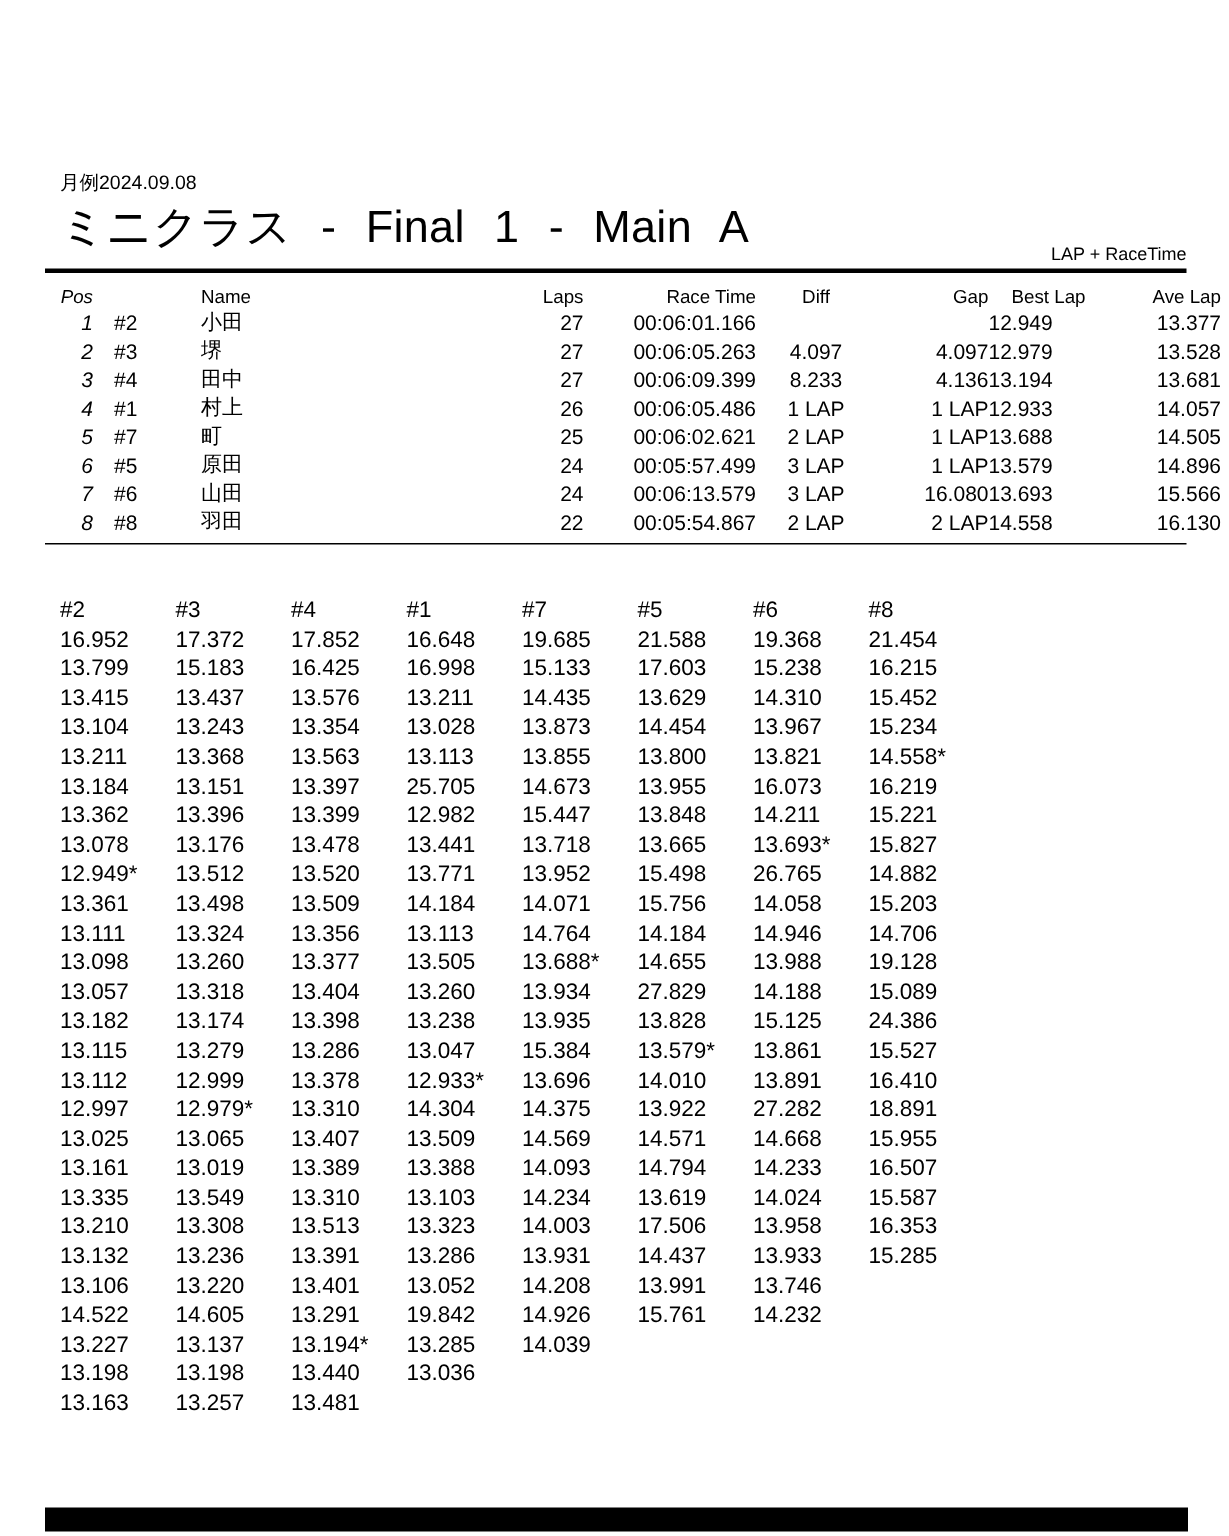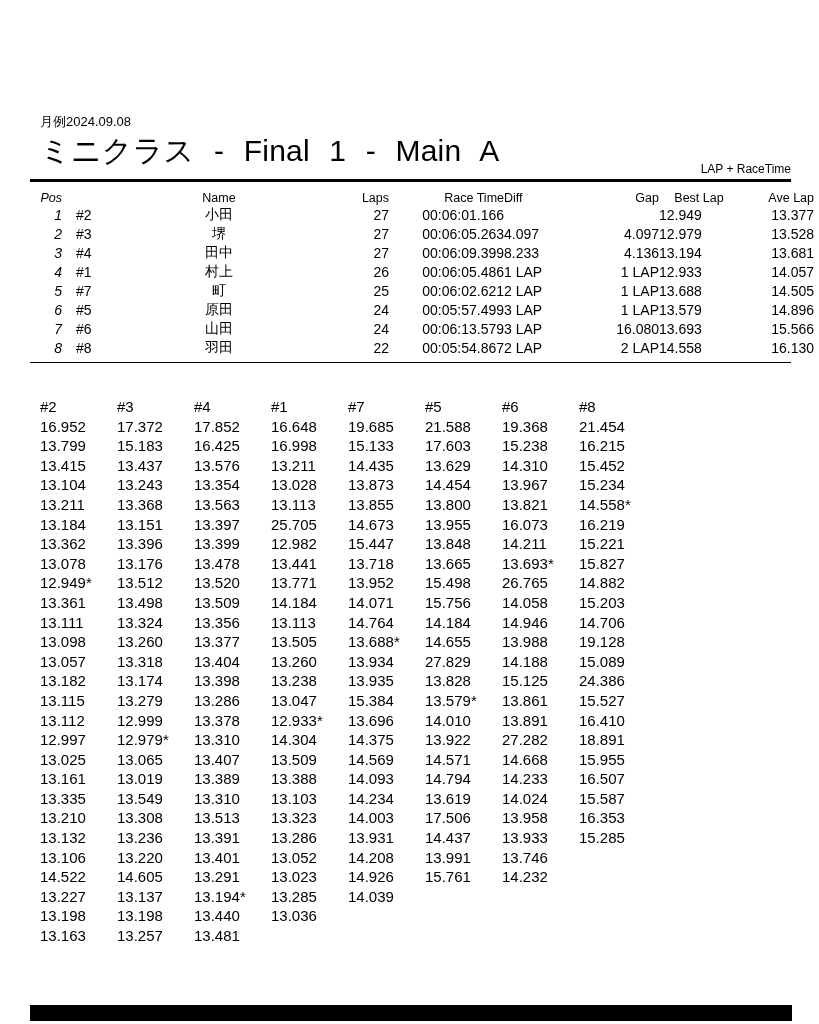--- a/index.html
+++ b/index.html
@@ -11,24 +11,24 @@
   .date{position:absolute;left:40px;top:113px;font-size:13px;white-space:nowrap;}
   .title{position:absolute;left:40px;top:131px;font-size:30px;word-spacing:11px;white-space:nowrap;letter-spacing:.2px;}
   .laptag{position:absolute;right:28px;top:162px;font-size:12px;white-space:nowrap;}
   .rule-thick{position:absolute;left:30px;top:179px;width:761px;height:3px;background:#000;}
   .rule-thin{position:absolute;left:30px;top:362px;width:761px;height:1px;background:#000;}
   table.results{position:absolute;left:30px;top:187px;border-collapse:collapse;table-layout:fixed;width:760px;}
   table.results th{font-weight:normal;font-size:12.5px;height:18px;padding:0;white-space:nowrap;vertical-align:bottom;}
   table.results td{font-size:14px;height:19px;padding:0;white-space:nowrap;vertical-align:middle;}
   .c-pos{width:32px;text-align:right;font-style:italic;}
   .c-car{width:48px;text-align:left;padding-left:14px !important;}
-  .c-name{width:170px;text-align:center;padding-left:10px !important;}
+  .c-name{width:170px;text-align:left;padding-left:10px !important;}
   .c-laps{width:85px;text-align:right;}
   .c-rt{width:115px;text-align:right;}
-  .c-diff{width:80px;text-align:left;}
+  .c-diff{width:80px;text-align:center;}
   .c-gap{width:75px;text-align:right;}
   .c-best{width:80px;}
   .c-ave{width:75px;text-align:right;}
   .lap-grid{
     position:absolute;left:40px;top:397px;
     display:grid;grid-template-columns:repeat(8,77px);
     font-size:15px;line-height:19.6px;
   }
   .lap-grid div{white-space:nowrap;text-align:left;}
   .footer-bar{position:absolute;left:30px;top:1005px;width:762px;height:16px;background:#000;}
@@ -338,21 +338,21 @@
     <div>13.220</div>
     <div>13.401</div>
     <div>13.052</div>
     <div>14.208</div>
     <div>13.991</div>
     <div>13.746</div>
     <div></div>
     <div>14.522</div>
     <div>14.605</div>
     <div>13.291</div>
-    <div>13.023</div>
+    <div>19.842</div>
     <div>14.926</div>
     <div>15.761</div>
     <div>14.232</div>
     <div></div>
     <div>13.227</div>
     <div>13.137</div>
     <div>13.194*</div>
     <div>13.285</div>
     <div>14.039</div>
     <div></div>

